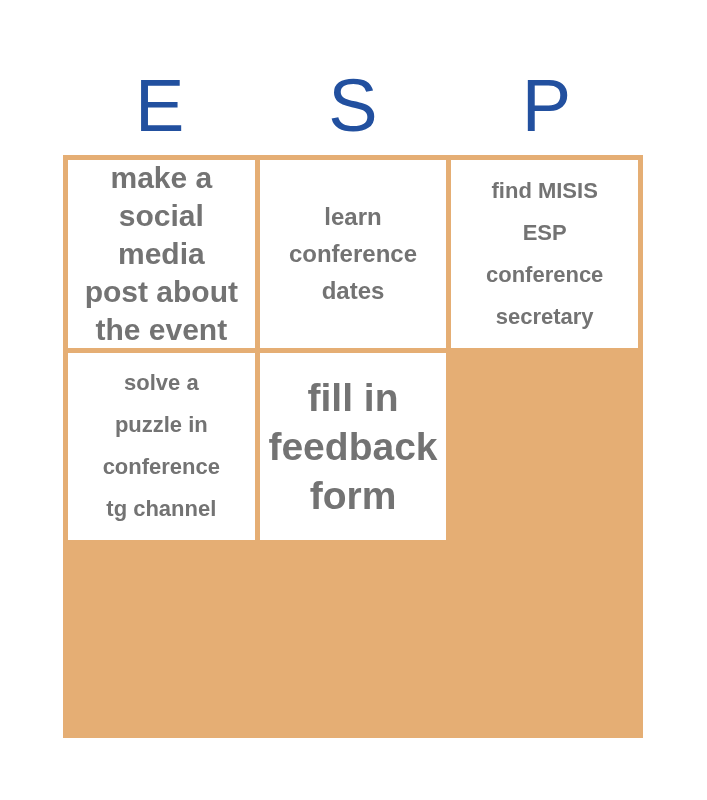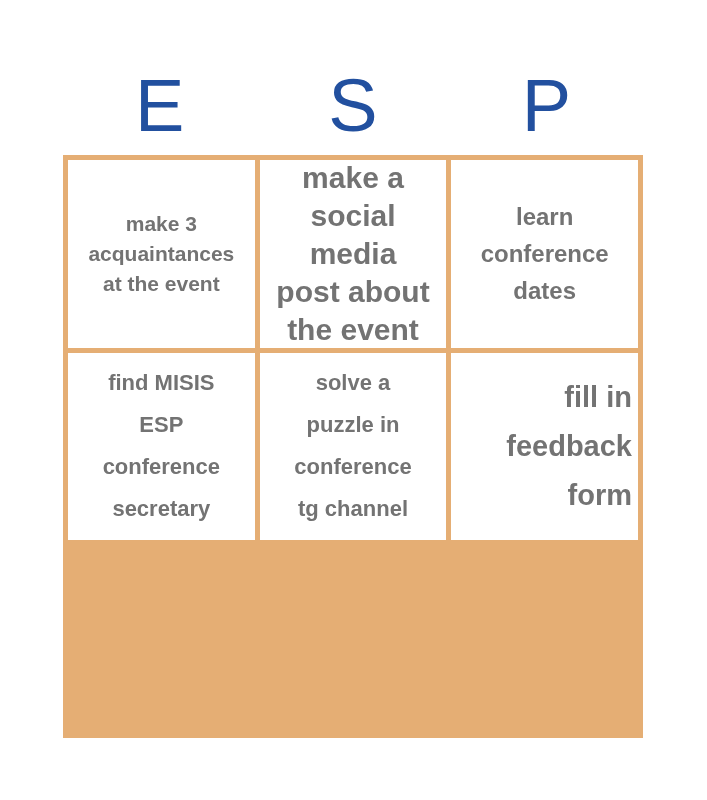--- a/index.html
+++ b/index.html
@@ -71,46 +71,41 @@
     font-family: "Liberation Sans", sans-serif;
     font-weight: 700;
     width: 100%;
     white-space: pre-line;
   }
   
   .size-xs .cell-text { font-size: 21px;  line-height: 30px; }
   .size-sm .cell-text { font-size: 30px;  line-height: 38px; }
   .size-md .cell-text { font-size: 22px;  line-height: 42px; }
   .size-lg .cell-text { font-size: 24px;  line-height: 37px; }
-  .size-xl .cell-text { font-size: 29px;  line-height: 49px; text-align: right; }
+  .size-xl .cell-text { font-size: 39px;  line-height: 49px; }
 </style>
 </head>
 <body>
 
 <div id="card">
 
   <div id="header-row">
     <div class="header-letter">
       <span>E</span>
     </div>
     <div class="header-letter">
       <span>S</span>
     </div>
     <div class="header-letter">
       <span>P</span>
     </div>
   </div>
 
   <div id="bingo-grid">
 
-    <div class="bingo-cell size-xs">
-      <span class="cell-text">make 3
-acquaintances
-at the event</span>
-    </div>
 
     <div class="bingo-cell size-sm">
       <span class="cell-text">make a
 social media
 post about
 the event</span>
     </div>
 
     <div class="bingo-cell size-lg">
       <span class="cell-text">learn

